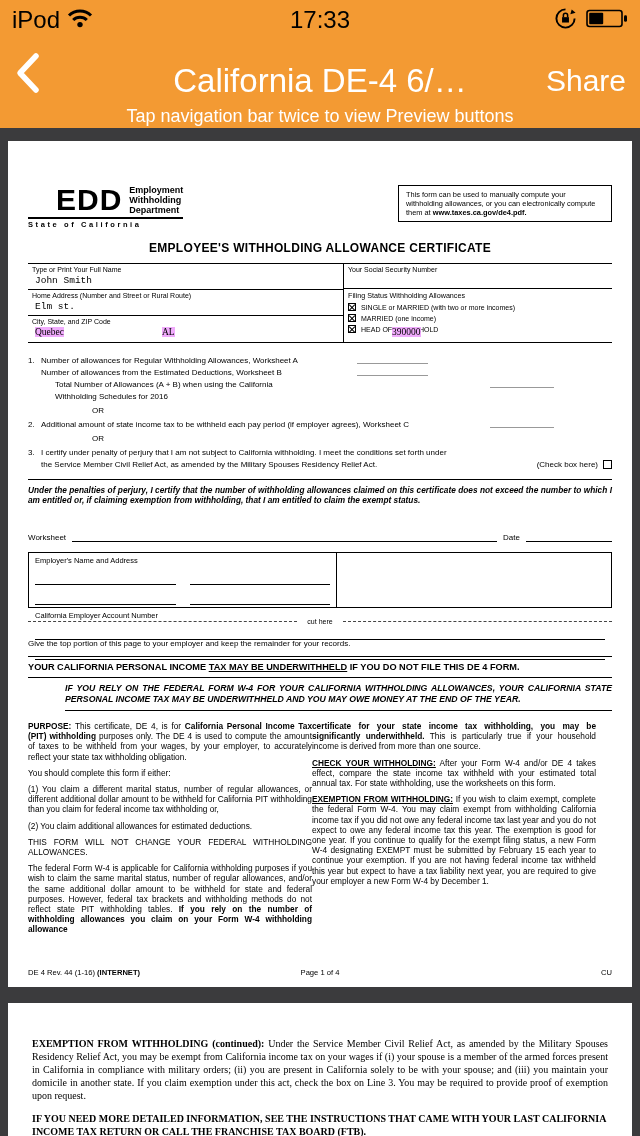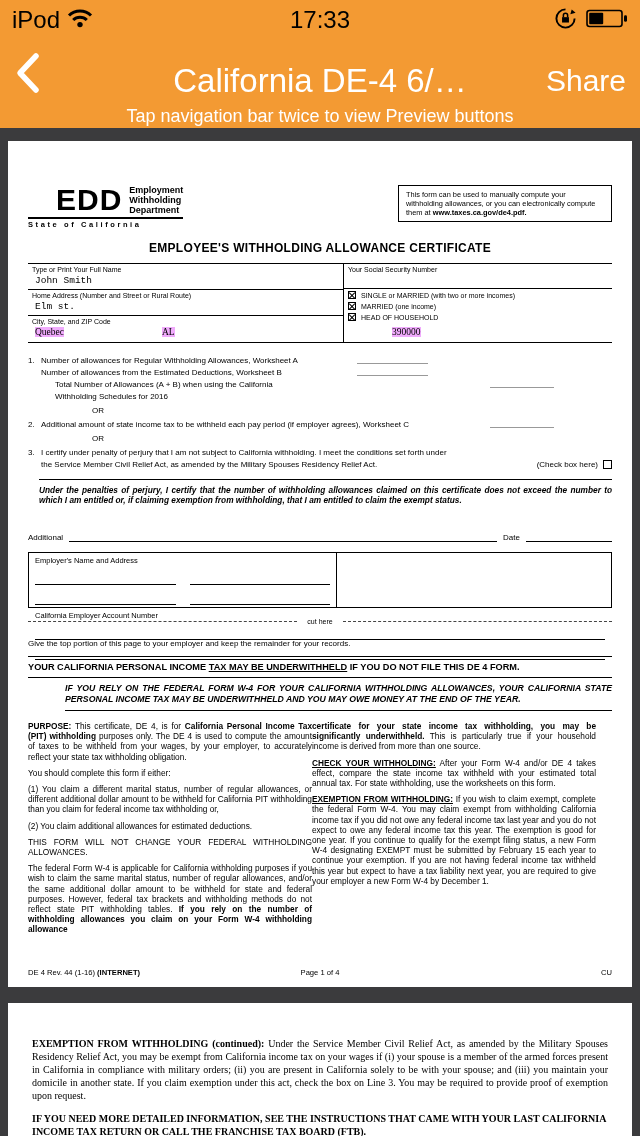--- a/index.html
+++ b/index.html
@@ -58,21 +58,21 @@
   .nlist{margin-top:12px;font-size:8px;line-height:11px;}
   .nl-row{position:relative;display:flex;margin-bottom:1px;}
   .nl-num{width:13px;flex:0 0 auto;}
   .ind1{margin-left:13px;} .ind2{margin-left:27px;}
   .nl-or{margin:3px 0 3px 64px;}
   .fillline{position:absolute;bottom:2px;border-bottom:1px solid #999;height:1px;}
   .fl-a{left:329px;width:71px;} .fl-b{left:462px;width:64px;}
   .check-right{margin-left:auto;display:flex;align-items:center;gap:5px;}
   .cb2{width:9px;height:9px;border:1px solid #000;flex:0 0 auto;}
 
-  .perjury{margin-top:9px;border-top:1px solid #000;padding-top:5px;font-size:8.3px;line-height:10px;font-weight:bold;font-style:italic;text-align:justify;margin-left:11px;}
+  .perjury{margin-top:9px;border-top:1px solid #000;padding-top:5px;font-size:8.3px;line-height:10px;font-weight:bold;font-style:italic;text-align:justify;}
 
   .sig-row{display:flex;align-items:flex-end;margin-top:27px;font-size:8px;gap:6px;}
   .sig-line{flex:1;border-bottom:1px solid #000;height:10px;}
   .date-line{width:86px;border-bottom:1px solid #000;height:10px;}
 
   .emp-box{margin-top:10px;border:1px solid #000;display:flex;height:56px;flex-direction:column;}
   .emp-left{width:308px;border-right:1px solid #000;padding:3px 6px;}
   .emp-right{flex:1;padding:3px 6px;}
   .emp-label{font-size:7.5px;}
   .emp-lines{display:flex;gap:14px;margin-top:12px;}
@@ -188,20 +188,21 @@
               <span class="cv-city">Quebec</span>
               <span class="cv-state">AL</span>
               <span class="cv-zip">390000</span>
             </div>
           </div>
         </div>
         <div class="ft-right">
           <div class="ssn-row">
             <div class="ft-label">Your Social Security Number</div>
           </div>
+          <div class="fs-header">Filing Status Withholding Allowances</div>
           <div class="fs-opt">
             <span class="cb"></span>
             <span>SINGLE or MARRIED (with two or more incomes)</span>
           </div>
           <div class="fs-opt">
             <span class="cb"></span>
             <span>MARRIED (one income)</span>
           </div>
           <div class="fs-opt">
             <span class="cb"></span>
@@ -243,21 +244,21 @@
           <span class="check-right">
             <span>(Check box here)</span>
             <span class="cb2"></span>
           </span>
         </div>
       </div>
 
       <div class="perjury">Under the penalties of perjury, I certify that the number of withholding allowances claimed on this certificate does not exceed the number to which I am entitled or, if claiming exemption from withholding, that I am entitled to claim the exempt status.</div>
 
       <div class="sig-row">
-        <span>Additional</span>
+        <span>Worksheet</span>
         <span class="sig-line"></span>
         <span>Date</span>
         <span class="date-line"></span>
       </div>
 
       <div class="emp-box">
         <div class="emp-left">
           <div class="emp-label">Employer's Name and Address</div>
           <div class="emp-lines">
               <span class="seg"></span>

